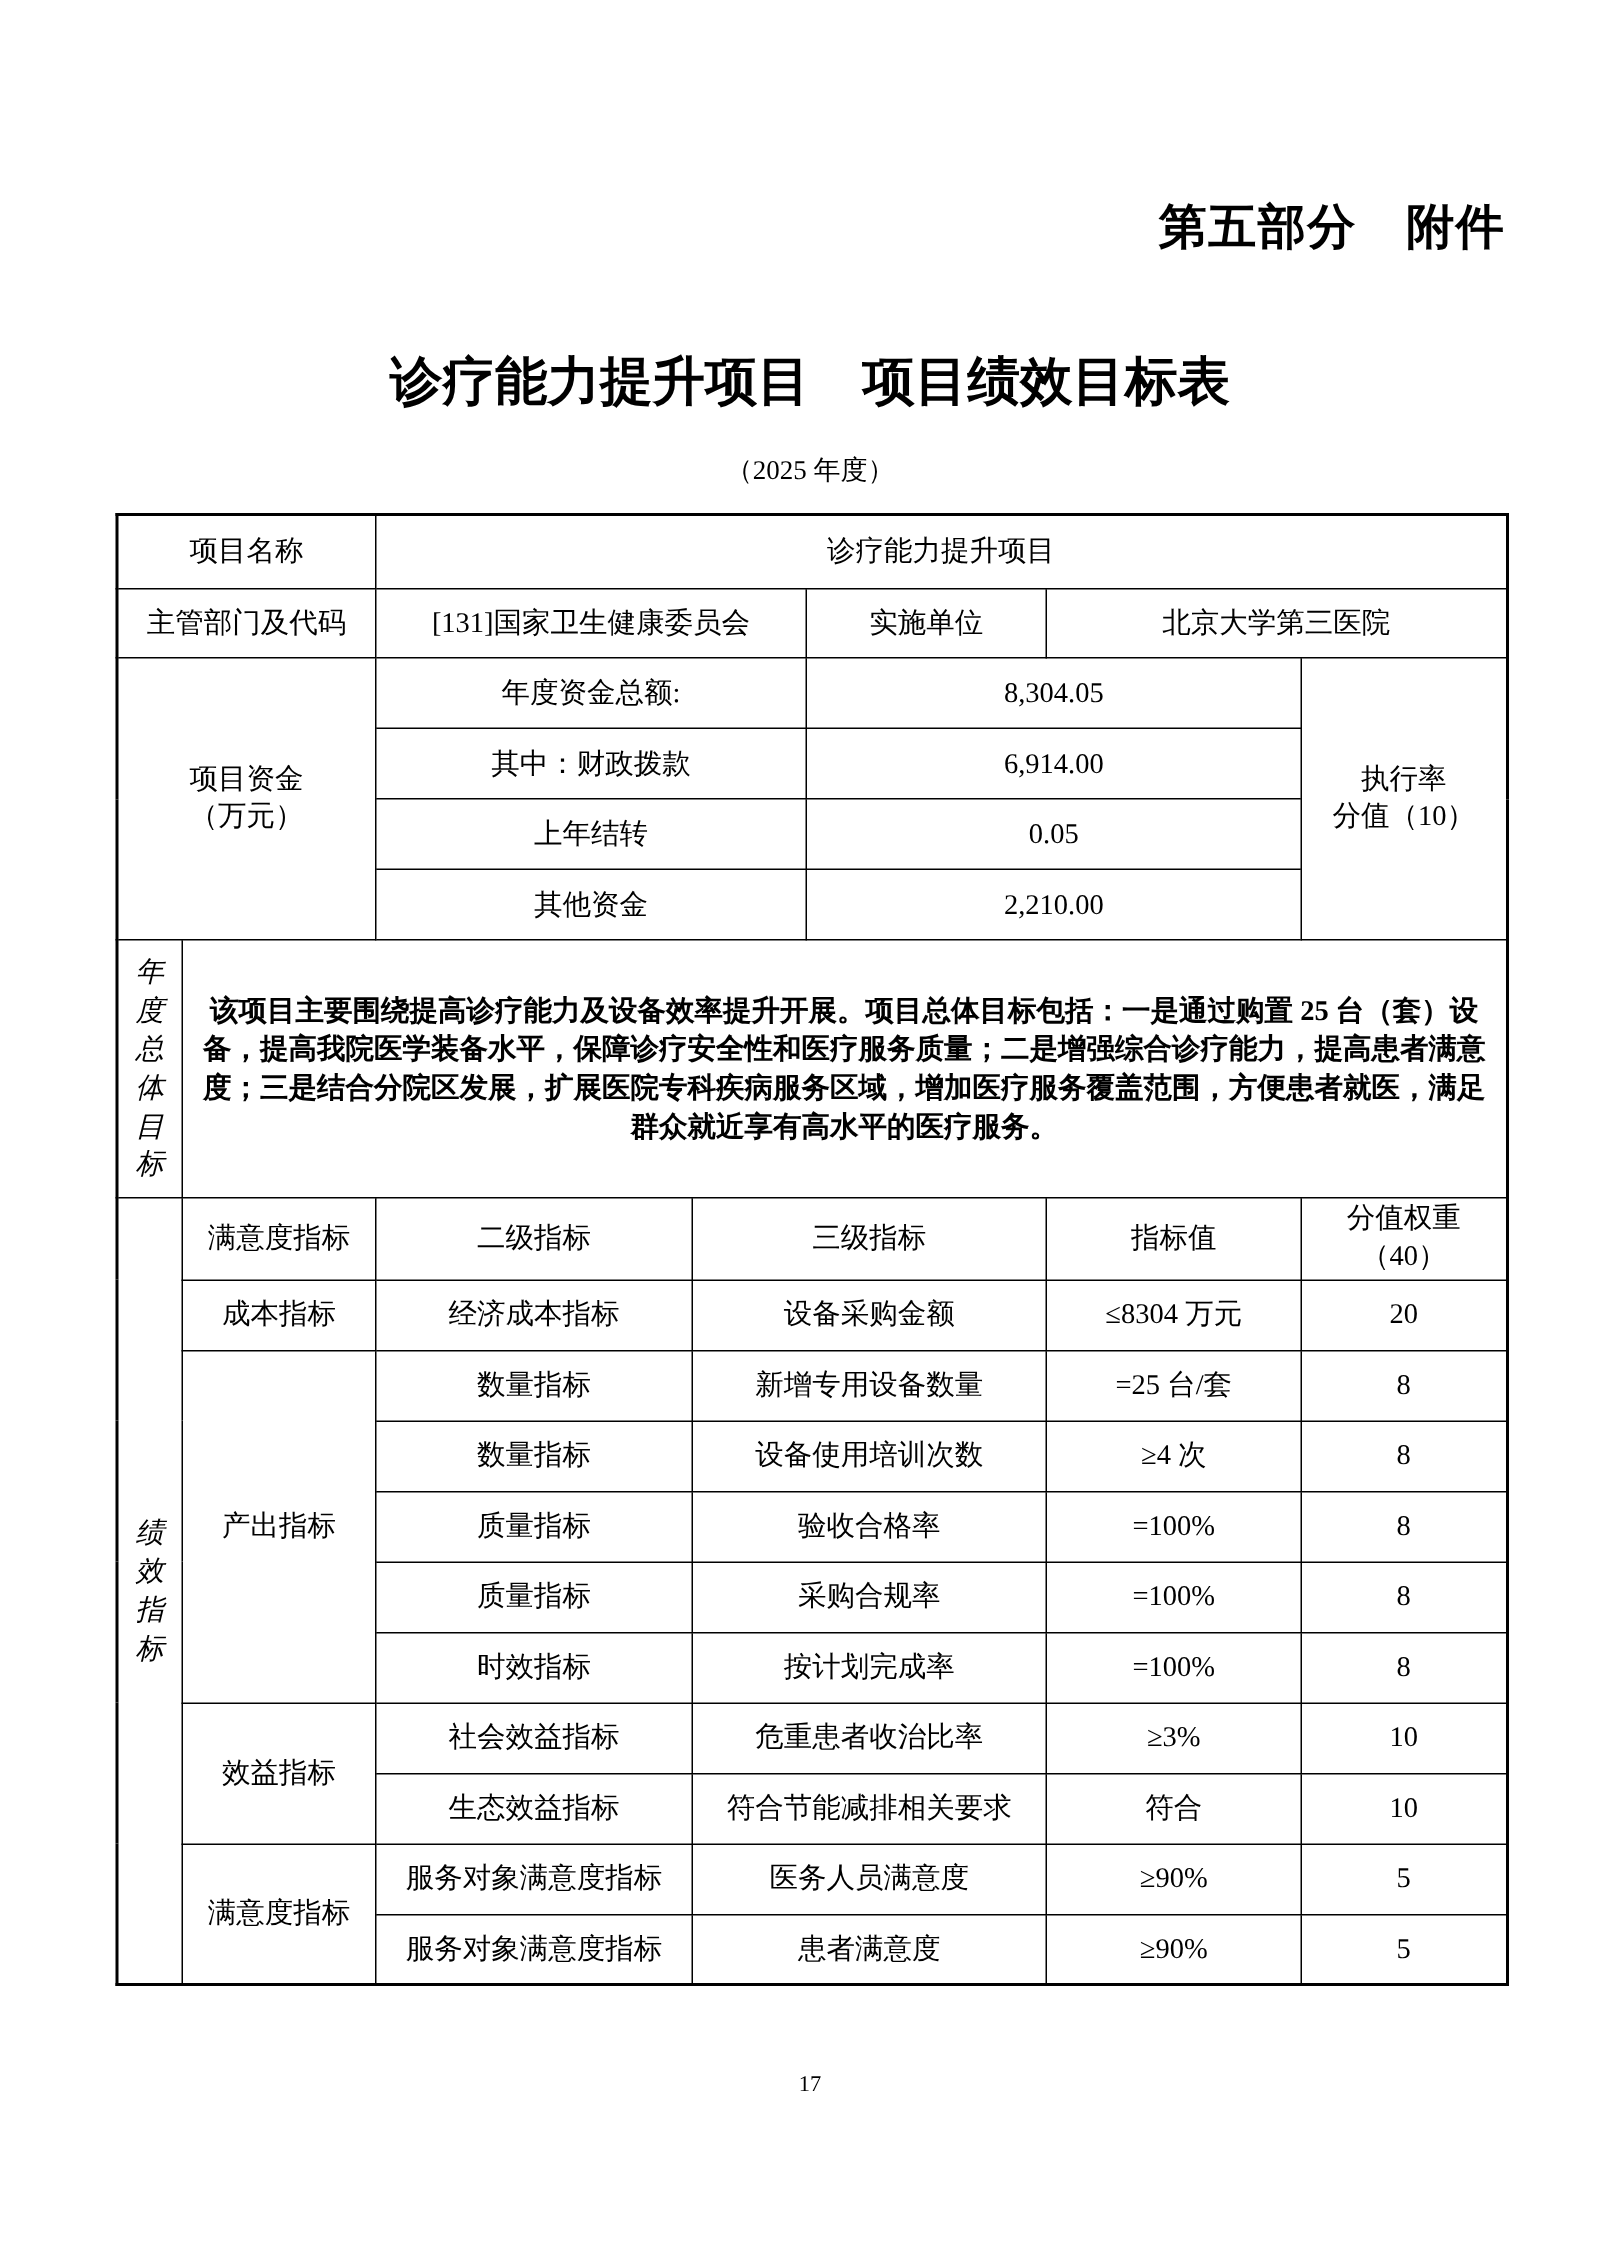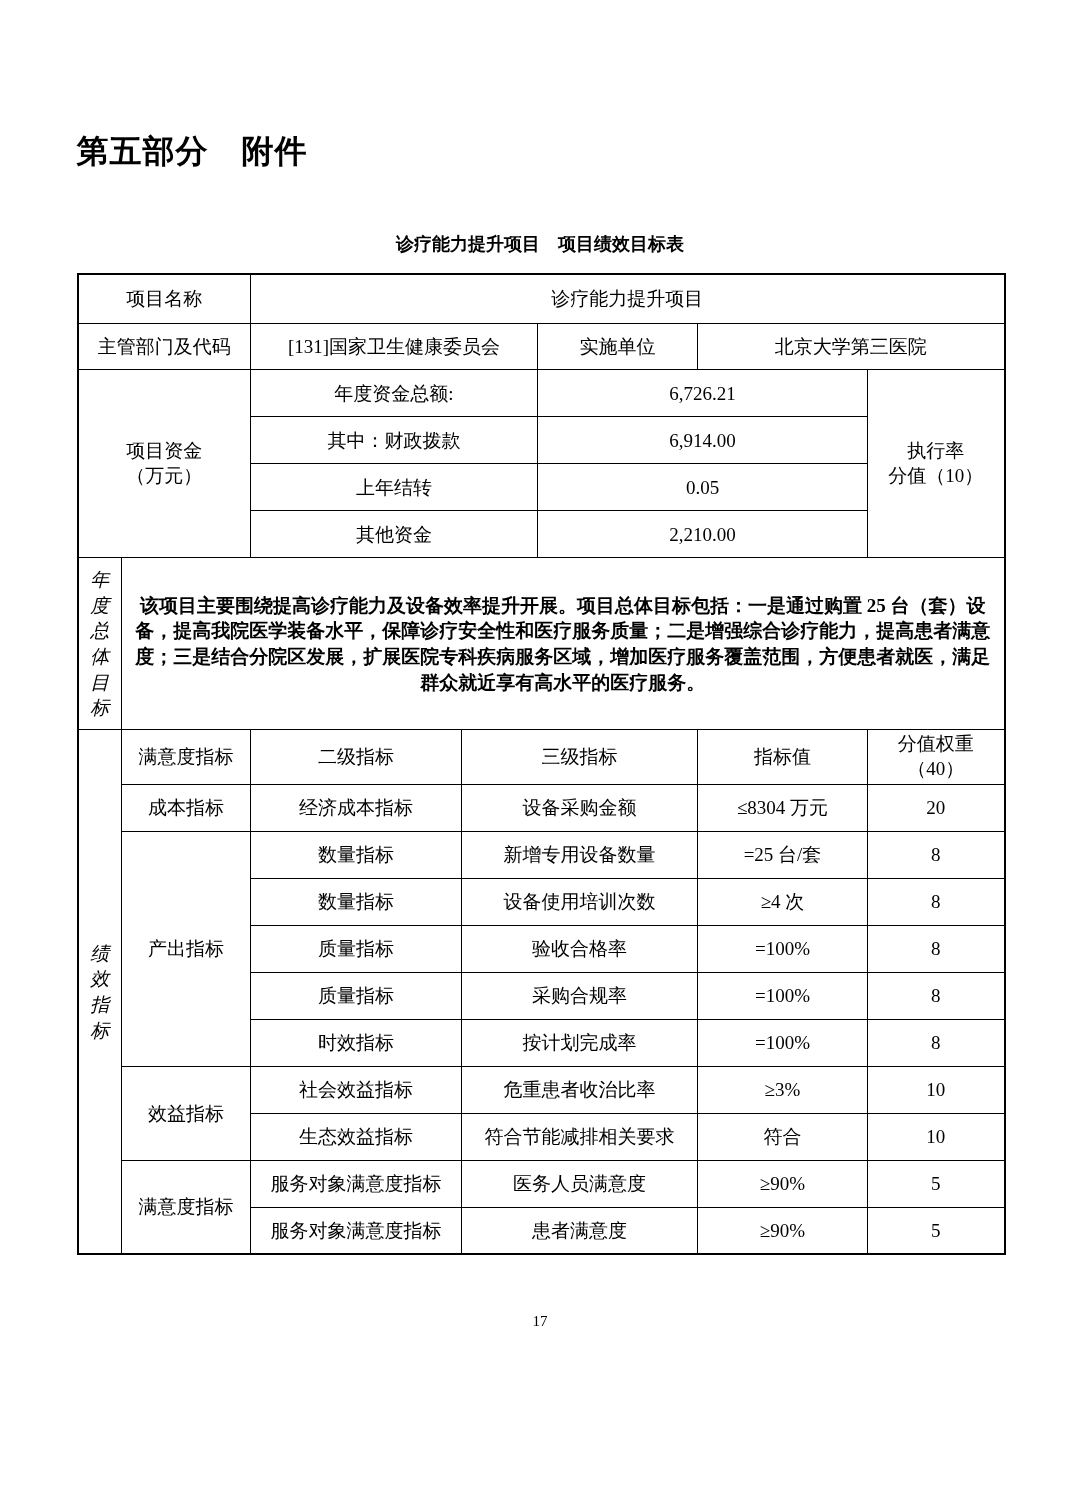--- a/index.html
+++ b/index.html
@@ -11,33 +11,33 @@
   }
   body {
     height: 1511px;
     font-family: "Liberation Serif", "DejaVu Serif", serif;
     color: #000;
   }
   .sheet { width: 927px; margin: 0 auto; }
 
   .part-title {
     margin: 132px 0 0 0;
-    text-align: left;
+    text-align: right;
     font-family: Liberation Sans, sans-serif;
     font-weight: bold;
     font-size: 32px;
     line-height: 1.2;
     letter-spacing: 1px;
   }
   .doc-title {
     margin: 64px 0 0 0;
     text-align: center;
     font-family: "Liberation Sans", "DejaVu Sans", sans-serif;
     font-weight: bold;
-    font-size: 18px;
+    font-size: 35px;
     line-height: 1.2;
   }
   .year-caption {
     margin: 27px 0 0 0;
     text-align: center;
     font-size: 18px;
     line-height: 1.2;
   }
 
   table.perf {
@@ -93,20 +93,21 @@
     font-size: 15px;
   }
 </style>
 </head>
 <body>
 
 <div class="sheet">
 
   <h1 class="part-title">第五部分　附件</h1>
   <h2 class="doc-title">诊疗能力提升项目　项目绩效目标表</h2>
+  <div class="year-caption">（2025 年度）</div>
 
   <table class="perf">
     <colgroup>
       <col style="width:44px">
         <col style="width:129px">
         <col style="width:211px">
       <col style="width:76px">
         <col style="width:160px">
         <col style="width:170px">
         <col style="width:137px">
@@ -124,21 +125,21 @@
       <td>实施单位</td>
       <td colspan="2">北京大学第三医院</td>
     </tr>
 
     <tr class="r-fund">
       <td colspan="2" rowspan="4" class="two-line">
         <span>项目资金</span>
         <span>（万元）</span>
       </td>
       <td colspan="2" class="fund-label-first">年度资金总额:</td>
-      <td colspan="2">6,726.21</td>
+      <td colspan="2">8,304.05</td>
       <td rowspan="4" class="two-line">
         <span>执行率</span>
         <span>分值（10）</span>
       </td>
     </tr>
     <tr class="r-fund">
       <td colspan="2" class="fund-label">其中：财政拨款</td>
       <td colspan="2">6,914.00</td>
     </tr>
     <tr class="r-fund">

